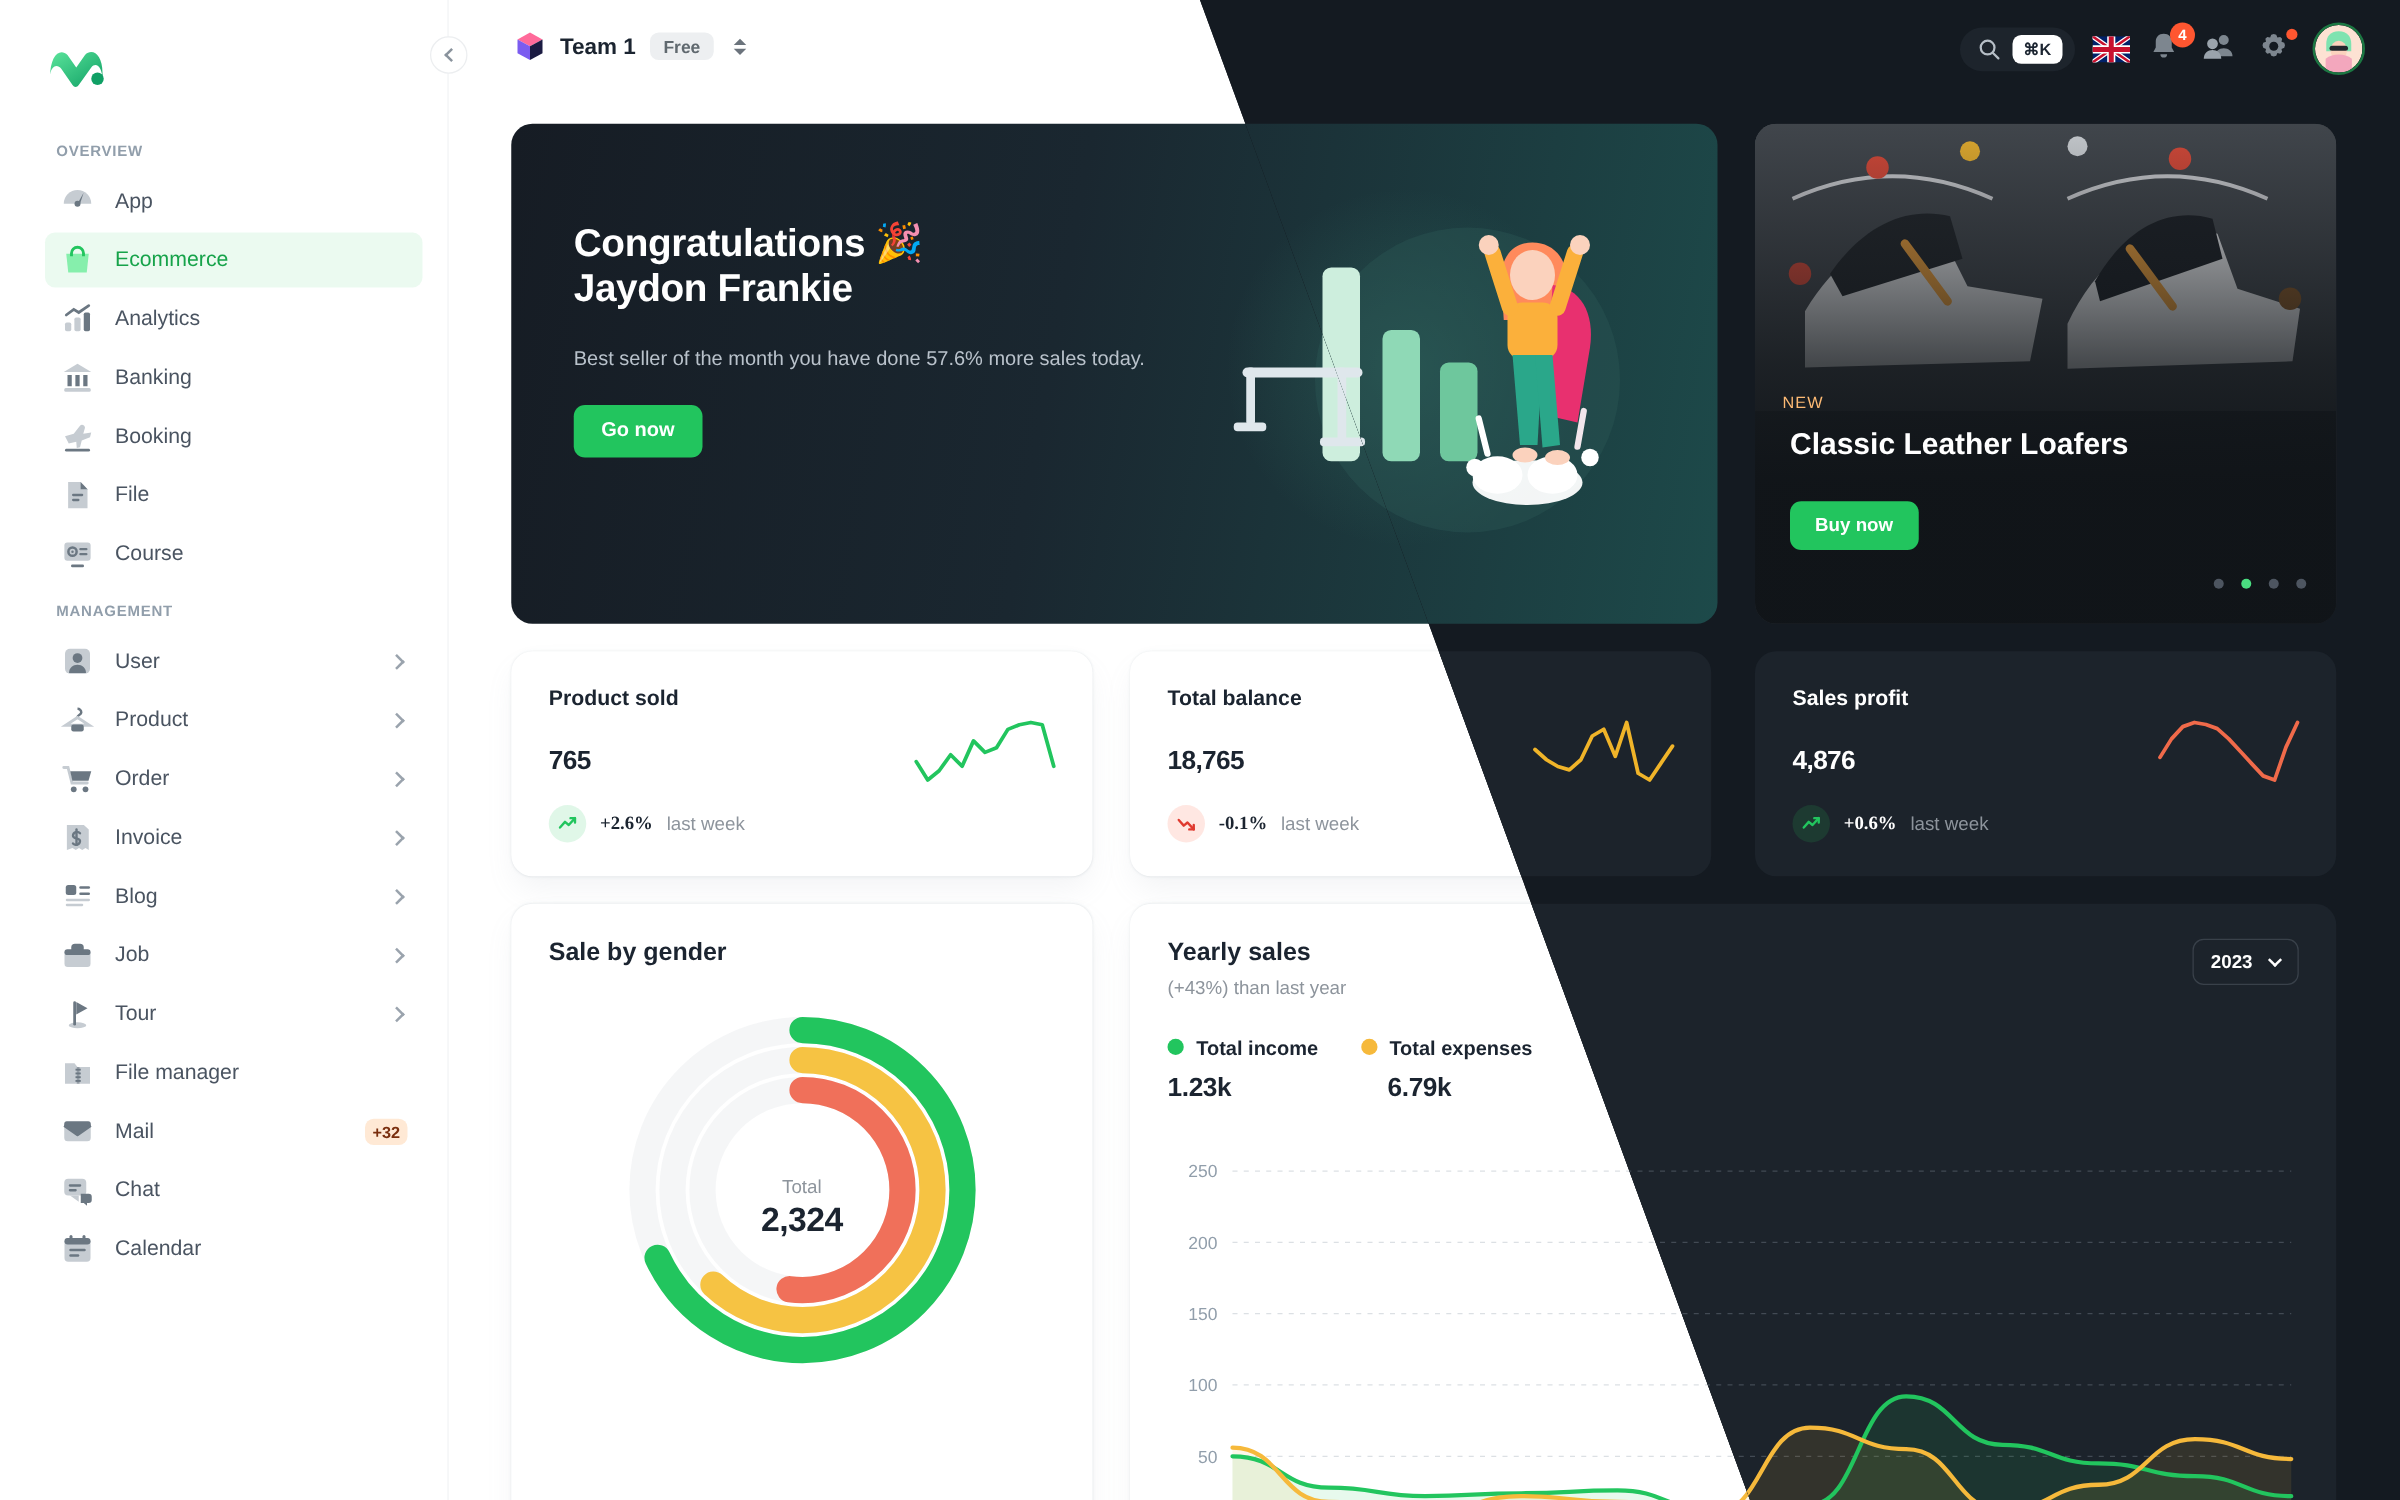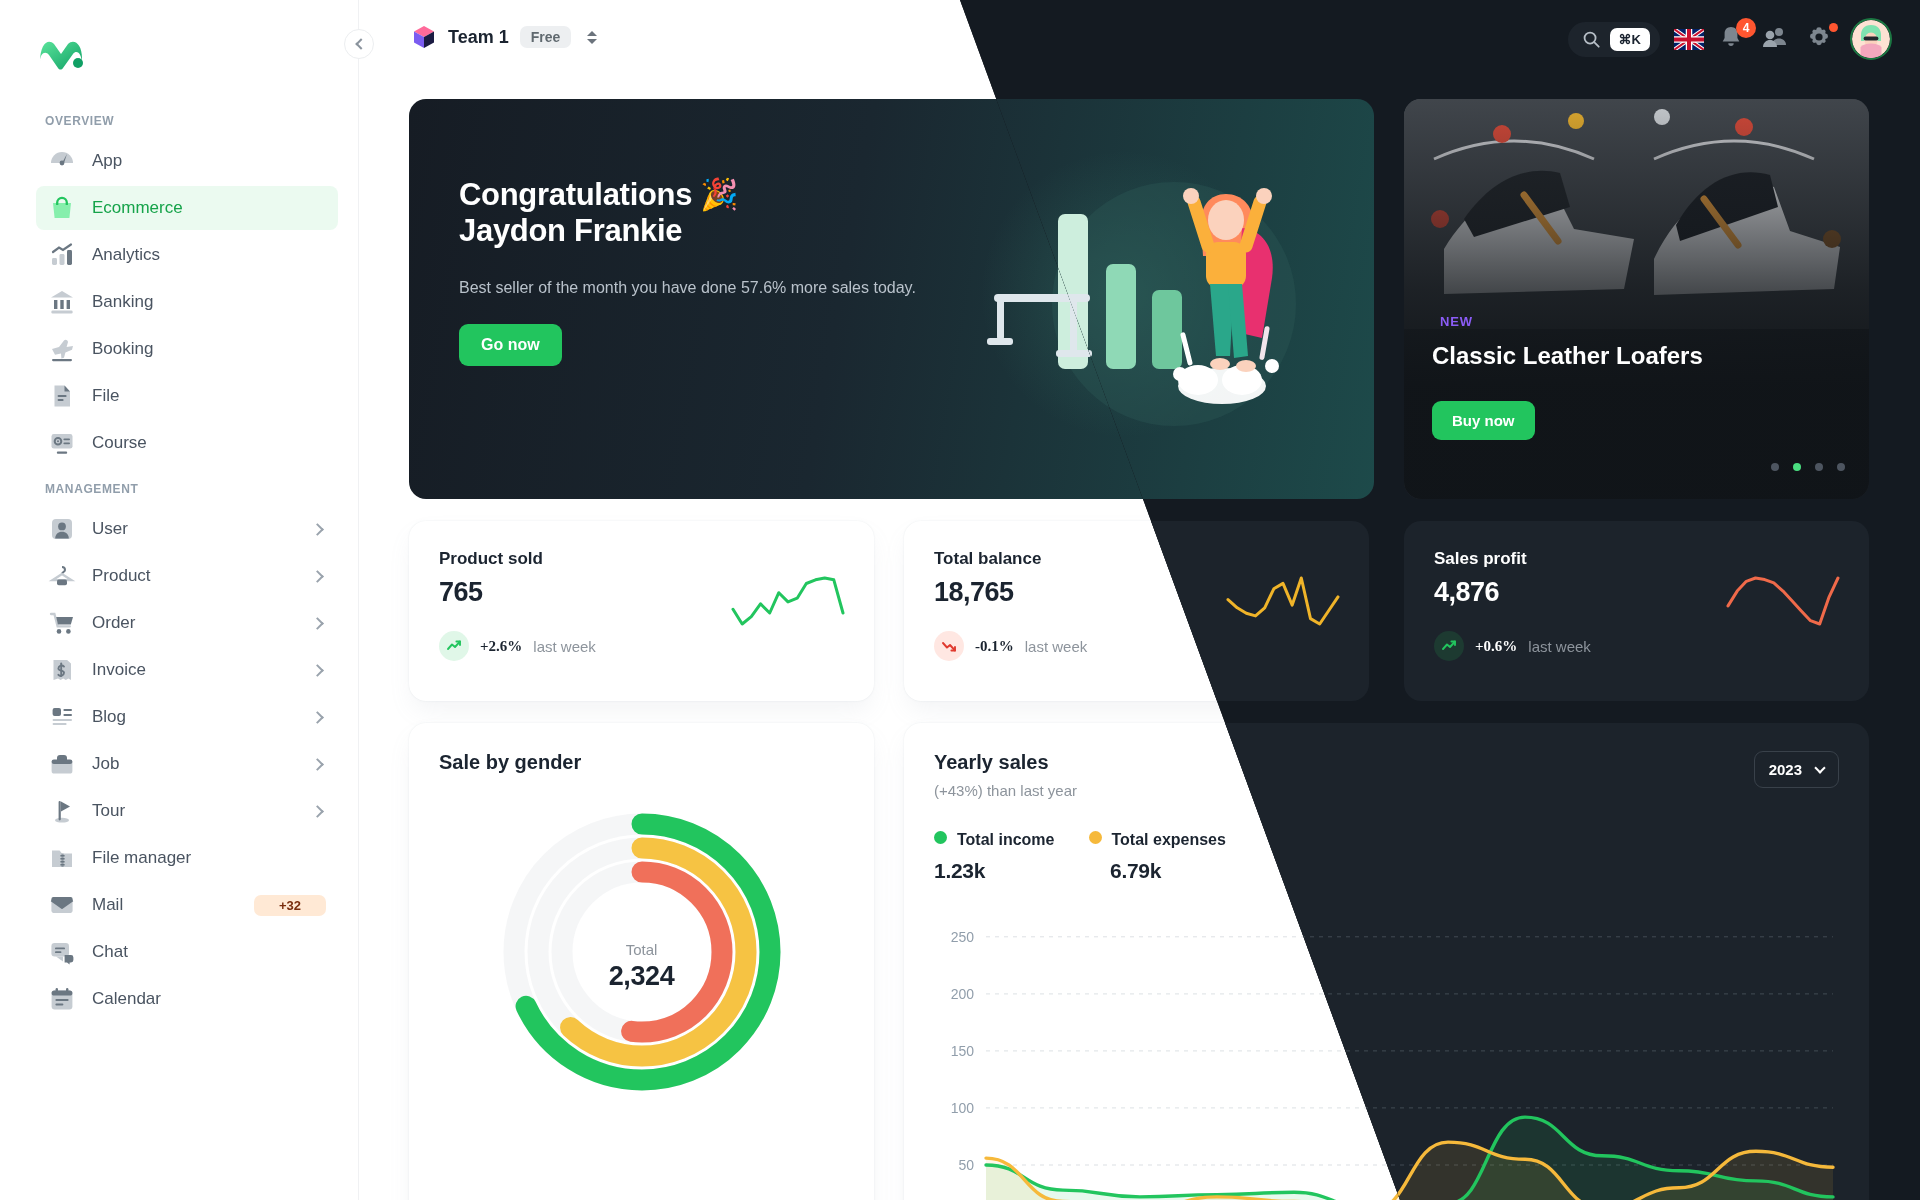--- a/index.html
+++ b/index.html
@@ -38,21 +38,21 @@
     border-radius: 8px; cursor: pointer; position: relative;
   }
   .sb-item .lbl { font-size: 17px; color: #4a5461; font-weight: 400; flex: 1; }
   .sb-item.active { background: rgba(34,197,94,0.09); }
   .sb-item.active .lbl { color: #16a34a; font-weight: 400; }
   .sb-ico { width: 28px; height: 28px; flex: none; display:block; }
   .chev { width: 9px; height: 9px; border-right: 2px solid #9aa3ad;
           border-top: 2px solid #9aa3ad; transform: rotate(45deg); margin-right: 4px; }
   .badge-mail {
     background: #ffe9d5; color: #7a2e0e; font-size: 13px; font-weight: 700;
-    border-radius: 7px; padding: 3px 25px;
+    border-radius: 7px; padding: 3px 6px;
   }
 
   
   .collapse-btn {
     position: absolute; left: 344px; top: 29px; width: 30px; height: 30px;
     border-radius: 50%; background: #fff; border: 1px solid #eceef0;
     display:flex; align-items:center; justify-content:center; z-index: 40;
   }
   .collapse-btn i { width:8px; height:8px; border-left:2px solid #8a939d;
      border-bottom:2px solid #8a939d; transform: rotate(45deg); margin-left:3px; display:block;}
@@ -102,37 +102,37 @@
     padding: 12px 22px; cursor: pointer; }
 
   .promo {
     position: absolute; left: 1045px; top: 19px; width: 465px; height: 400px;
     border-radius: 17px; overflow: hidden; background:#20262d;
   }
   .promo-img { position:absolute; inset:0;
     background: linear-gradient(160deg,#4a4f55 0%,#2b3036 40%,#191d22 100%); }
   .promo-shade { position:absolute; inset:0;
     background: linear-gradient(to bottom, rgba(16,20,24,.05) 0%, rgba(16,20,24,.75) 48%, rgba(16,20,24,.97) 72%);}
-  .promo-new { position:absolute; left:36px; top:215px; font-size:13px; font-weight:700;
-    letter-spacing:.9px; color:#8b5cf6; }
+  .promo-new { position:absolute; left:22px; top:215px; font-size:13px; font-weight:400;
+    letter-spacing:.9px; color:#fdba74; }
   .promo-title { position:absolute; left:28px; top:243px; font-size:24px; font-weight:800; color:#fff;}
   .promo-btn { position:absolute; left:28px; top:302px; background:#22c55e; color:#fff;
     font-size:15px; font-weight:700; border:none; border-radius:9px; padding:11px 20px; cursor:pointer;}
   .dots { position:absolute; right:24px; bottom:28px; display:flex; gap:14px; align-items:center;}
   .dots span { width:8px;height:8px;border-radius:50%;background:#4d5560; display:block;}
   .dots span.on { background:#4ade80; }
 
   
   .stat { position:absolute; top:441px; width:465px; height:180px; border-radius:17px;
     padding: 28px 30px; }
   .stat.s1 { left: 50px; }
   .stat.s2 { left: 545px; }
   .stat.s3 { left: 1045px; }
   .stat-t { font-size:17px; font-weight:600; }
-  .stat-v { font-size:27px; font-weight:800; margin-top:8px; letter-spacing:-0.5px;}
+  .stat-v { font-size:21px; font-weight:800; margin-top:28px; letter-spacing:-0.5px;}
   .stat-f { display:flex; align-items:center; gap:11px; margin-top:23px; font-size:15px;}
   .trend-ic { width:30px;height:30px;border-radius:50%;display:flex;align-items:center;justify-content:center;}
   .stat-pct { font-weight:700;font-family:Liberation Serif, serif; }
   .spark { position:absolute; right:26px; top:52px; }
 
   
   .gender { position:absolute; left:50px; top:643px; width:465px; height:520px;
     border-radius:17px; padding:28px 30px;}
   .card-h { font-size:20px; font-weight:700; }
   .donut-wrap { position:absolute; left:0; right:0; top:64px; display:flex; justify-content:center;}

